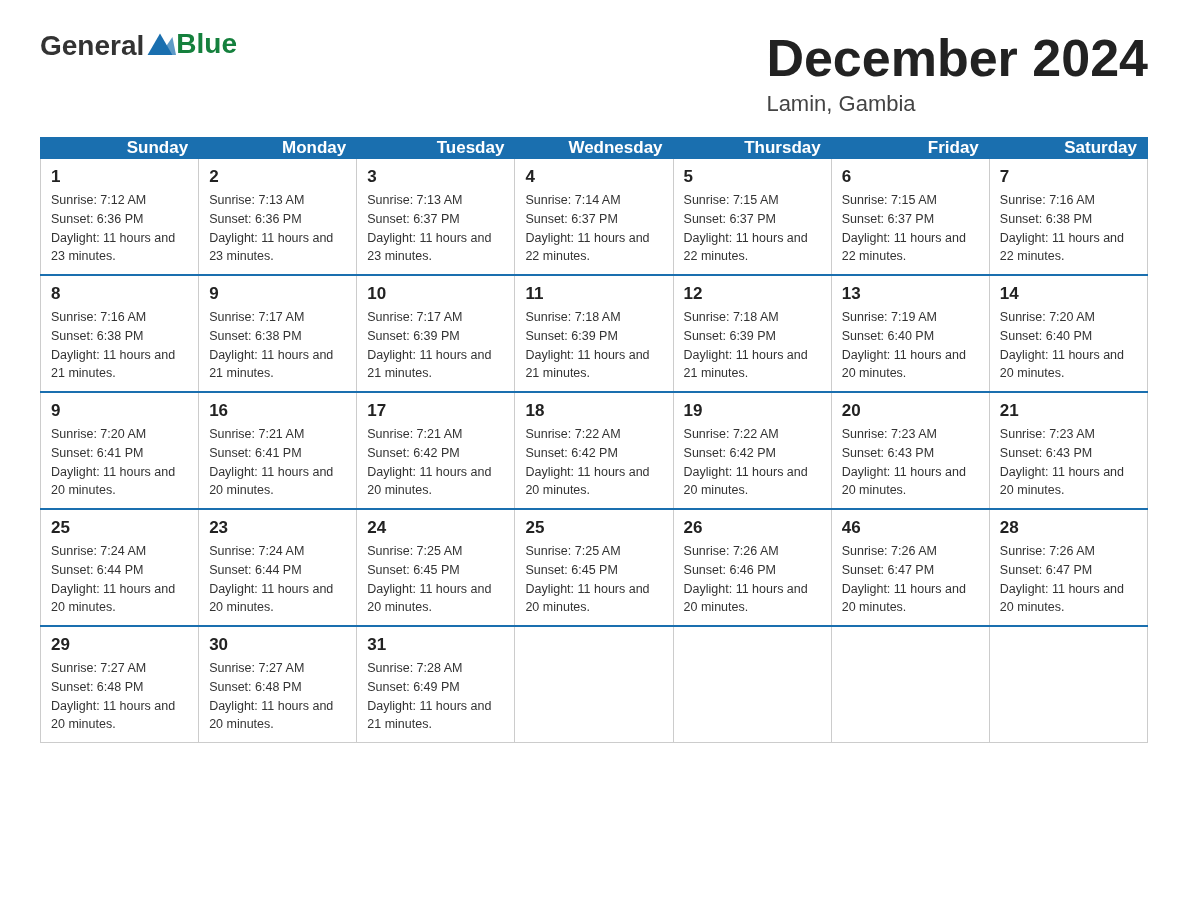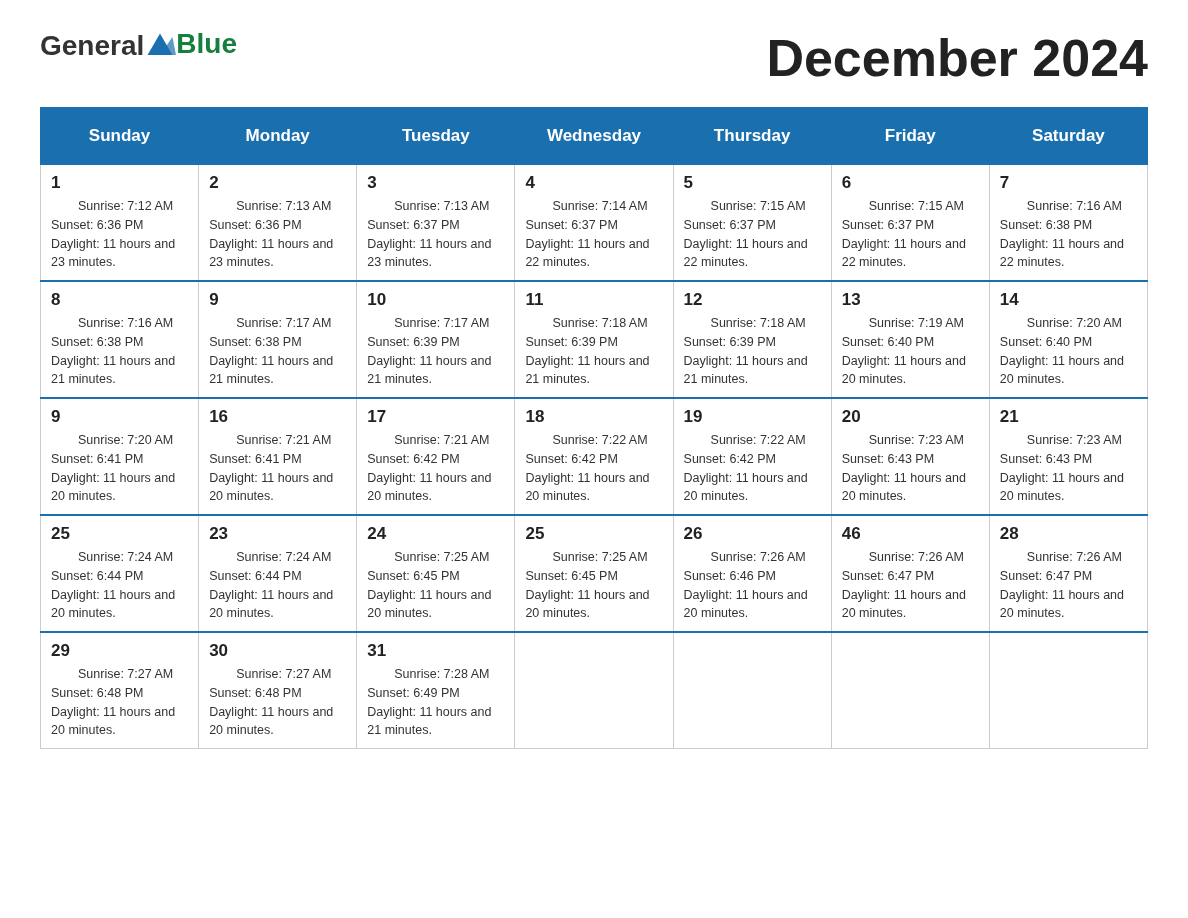--- a/index.html
+++ b/index.html
@@ -60,22 +60,22 @@
     .calendar {
       width: 100%;
       border-collapse: collapse;
       border: 1px solid #ccc;
     }
     .calendar th {
       background-color: #1a6faf;
       color: #fff;
       font-size: 17px;
       font-weight: bold;
-      padding: 18px 10px;
-      text-align: center;
+      padding: 0 10px;
+      text-align: right;
       border: 1px solid #1a6faf;
     }
     .calendar td {
       vertical-align: top;
       padding: 8px 10px;
       border: 1px solid #ccc;
       width: calc(100% / 7);
       min-height: 90px;
       font-size: 13px;
       color: #333;
@@ -84,21 +84,20 @@
       font-size: 17px;
       font-weight: bold;
       color: #222;
       display: block;
       margin-bottom: 4px;
     }
     .day-info {
       font-size: 12.5px;
       line-height: 1.5;
       color: #333;
-      margin-left: 27px;
     }
     .calendar tr td {
       border-top: 2px solid #1a6faf;
     }
     .calendar tbody tr:first-child td {
       border-top: 1px solid #ccc;
     }
     .empty-cell {
       background: #fff;
     }
@@ -117,20 +116,21 @@
         <svg class="logo-icon" viewBox="0 0 36 36" xmlns="http://www.w3.org/2000/svg">
           <polygon points="4,28 18,4 32,28" fill="#1a6faf"></polygon>
           <polygon points="18,28 32,8 36,28" fill="#1a6faf" opacity="0.7"></polygon>
         </svg>
       </div>
       <span class="logo-text-blue">Blue</span>
     </div>
   </div>
   <div class="title-block">
     <div class="month-title">December 2024</div>
+    <div class="location-title">Lamin, Gambia</div>
   </div>
 </div>
 
 <table class="calendar">
   <thead>
     <tr>
     <th>Sunday</th>
         <th>Monday</th>
         <th>Tuesday</th>
         <th>Wednesday</th>

